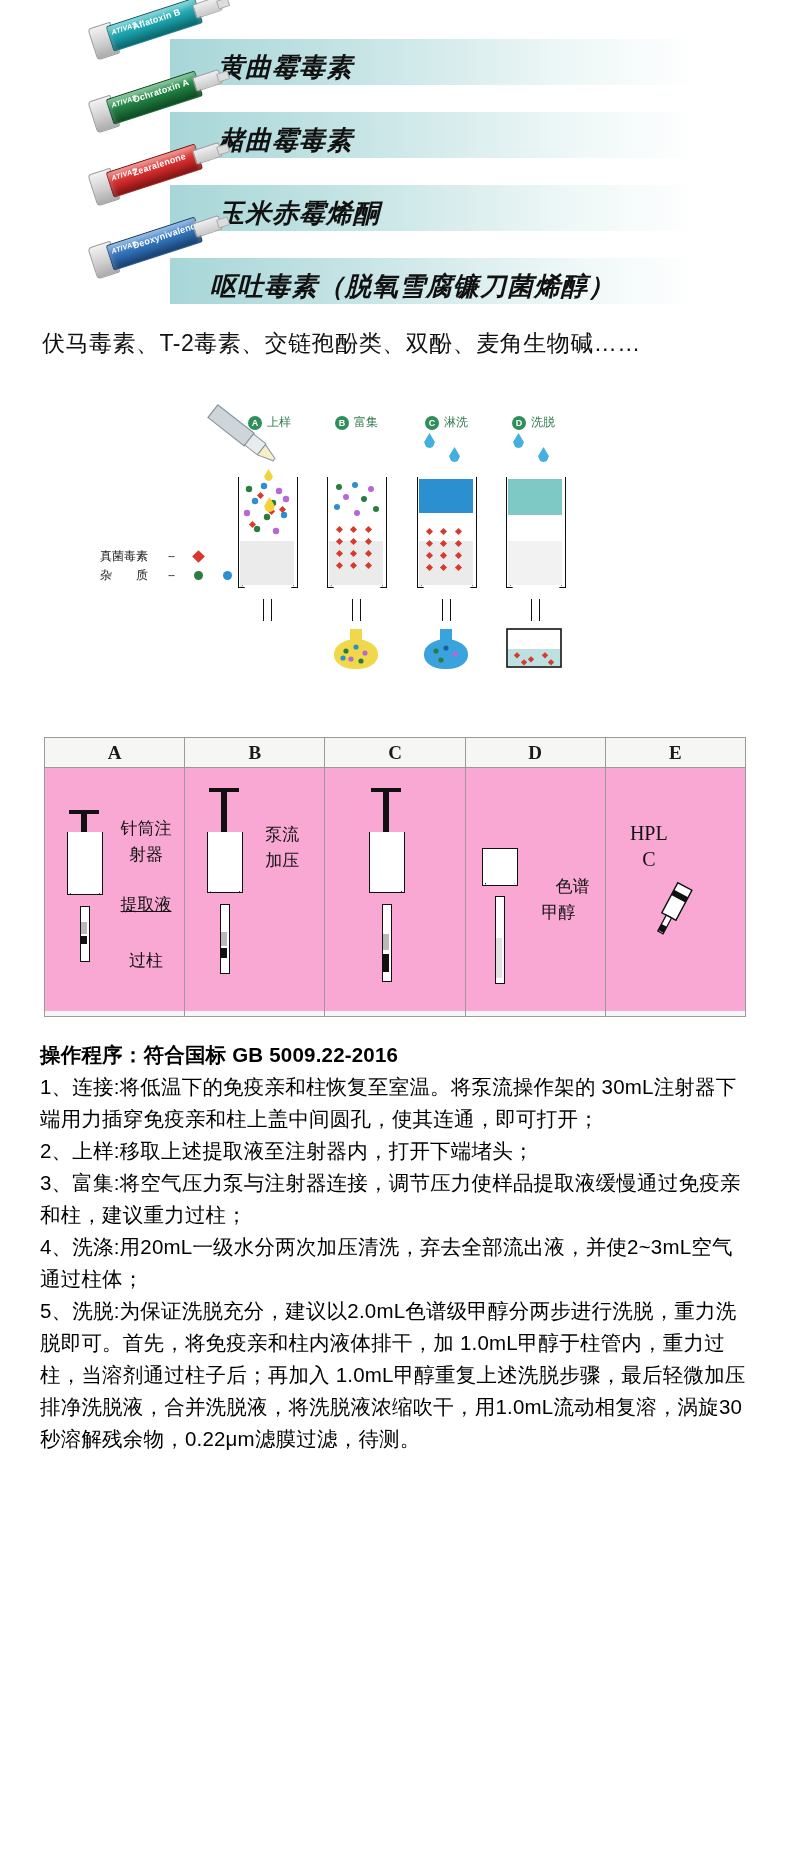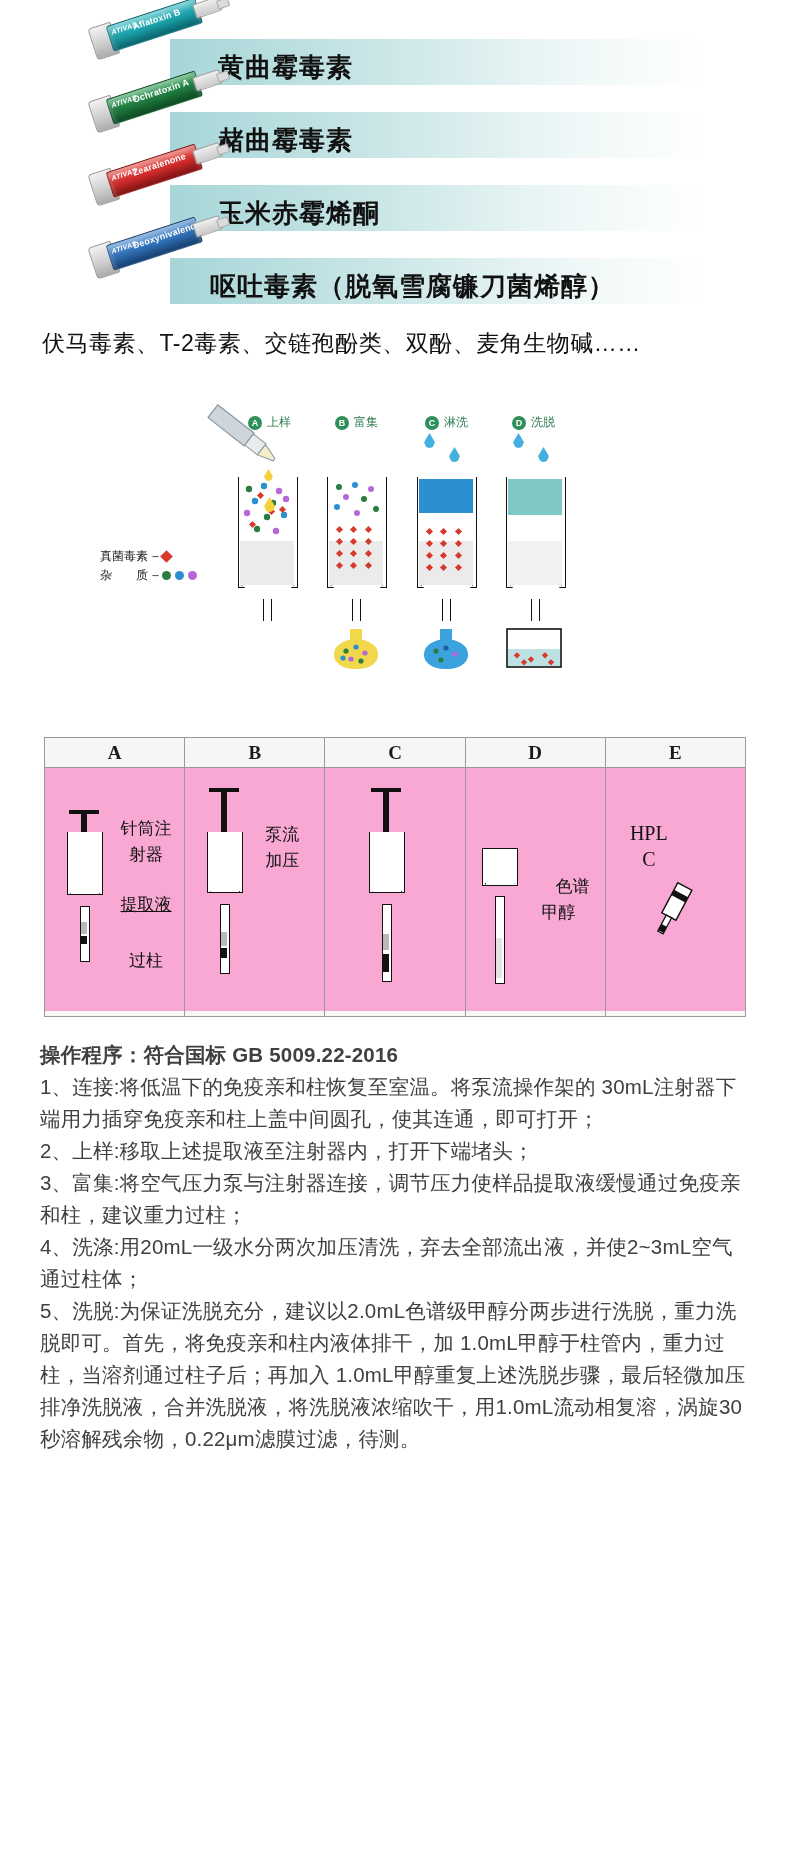--- a/index.html
+++ b/index.html
@@ -26,20 +26,21 @@
   
   .toxin-block{position:relative;height:300px;margin-top:4px;}
 
   .toxin-row{
     position:absolute;
     left:170px;
     width:530px;
     height:57px;
     display:flex;
     align-items:center;
+    font-style:italic;
   }
   .toxin-bar{
     position:absolute;
     left:0;top:0;
     width:530px;height:46px;
     background:linear-gradient(to right,#a7d6d8 0%,#c6e4e5 35%,#eef7f7 75%,#ffffff 100%);
   }
   .toxin-label{
     position:relative;
     z-index:3;
@@ -144,21 +145,21 @@
     font-size:9px;font-weight:bold;
     display:flex;align-items:center;justify-content:center;
   }
   .legend{
     position:absolute;
     left:100px;top:158px;
     font-size:12px;
     color:#222;
     line-height:19px;
   }
-  .legend .ln{display:flex;align-items:center;gap:4px;white-space:nowrap;}
+  .legend .ln{display:flex;align-items:center;gap:20px;white-space:nowrap;}
   .dash{color:#444;letter-spacing:-1px;}
   .lg-diamond{
     width:9px;height:9px;background:#d9392c;transform:rotate(45deg);
     display:inline-block;
   }
   .lg-c{width:9px;height:9px;border-radius:50%;display:inline-block;}
 
   .col{
     position:absolute;
     width:58px;height:150px;
@@ -285,21 +286,21 @@
     position:absolute;
     left:44px;top:112px;
     width:42px;height:60px;
   }
 
   
   .proc{
     margin:22px 40px 26px 40px;
     font-size:20.5px;
     line-height:32px;
-    color:#404040;
+    color:#000000;
     letter-spacing:.2px;
   }
   .proc .hd{font-weight:bold;}
   .proc p{margin:0;}
 </style>
 </head>
 <body>
 
 <div class="page">
 

